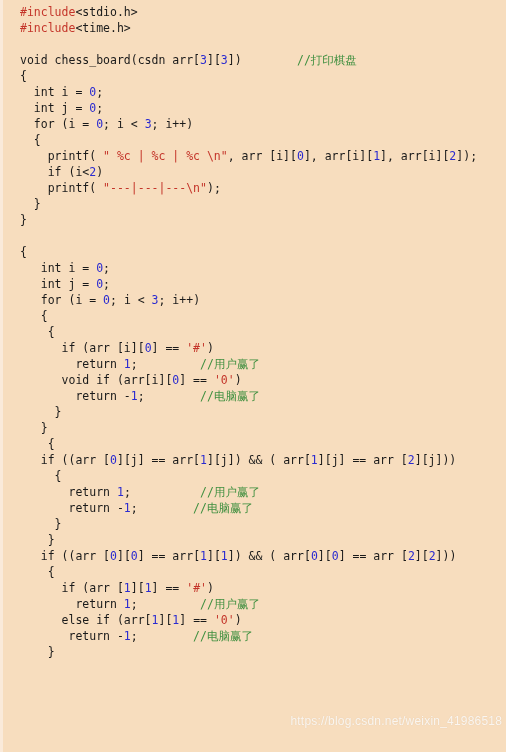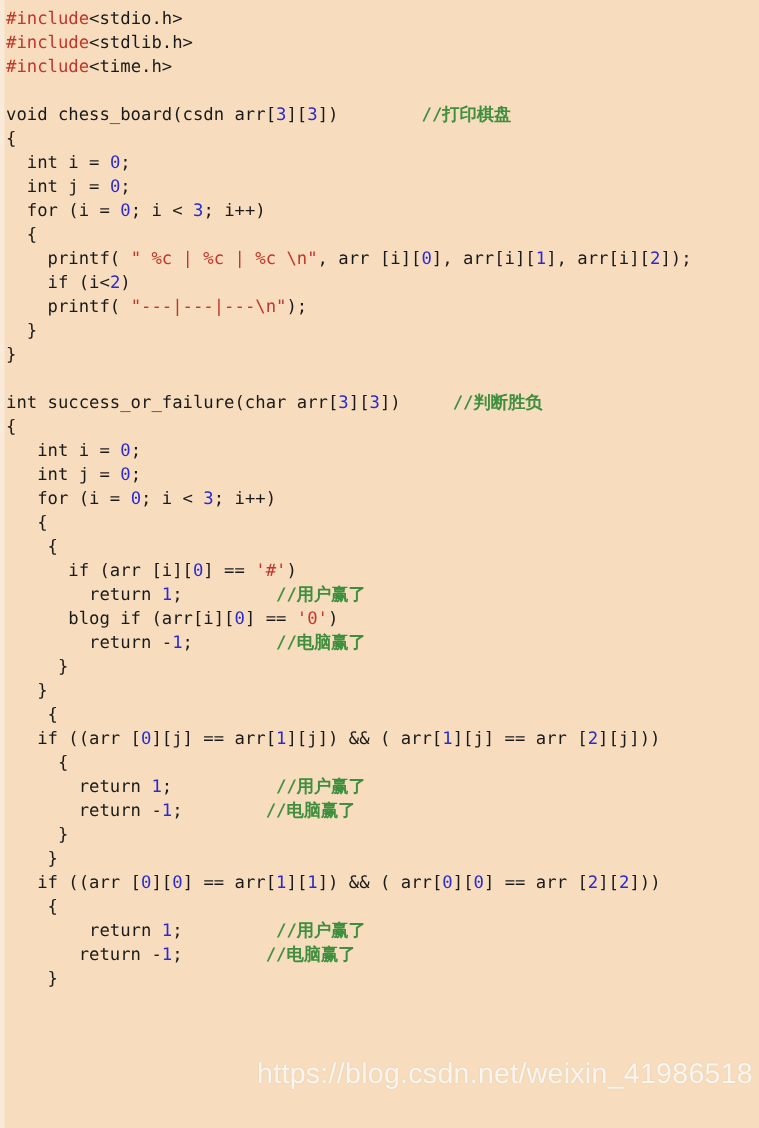--- a/index.html
+++ b/index.html
@@ -33,82 +33,82 @@
     box-sizing: border-box;
   }
   .ln {
     display: block;
     height: 16px;
     line-height: 16px;
     font-size: 11.5px;
     white-space: pre;
     color: #1a1a1a;
     letter-spacing: 0px;
-    padding-left: 4px;
+    padding-left: 20px;
   }
   .tok-pre   { color: #c4352a; }   
   .tok-str   { color: #c4352a; }   
   .tok-num   { color: #2a2ad0; }   
-  .tok-cmt   { color: #3f8f3f; font-weight: bold; }   
+  .tok-cmt   { color: #3f8f3f; }   
   .tok-plain { color: #1a1a1a; }
   #watermark {
     position: absolute;
     right: 4px;
     bottom: 24px;
     font-family: "Liberation Sans", sans-serif;
-    font-size: 19px;
+    font-size: 12px;
     color: rgba(255,255,255,0.82);
     white-space: nowrap;
     letter-spacing: 0.2px;
     pointer-events: none;
     text-shadow: 0 0 1px rgba(160,130,100,0.25);
   }
 </style>
 </head>
 <body>
 
 <div id="screenshot">
   <div id="gutter"></div>
   <div id="code">
       <span class="ln"><span class="tok-pre">#include</span><span class="tok-plain">&lt;stdio.h&gt;</span></span>
-      <span class="ln"><span class="tok-pre">#include</span><span class="tok-plain">&lt;stdlib.h&gt;</span></span>
       <span class="ln"><span class="tok-pre">#include</span><span class="tok-plain">&lt;time.h&gt;</span></span>
       <span class="ln">&nbsp;</span>
       <span class="ln"><span class="tok-plain">void chess_board(csdn arr[</span><span class="tok-num">3</span><span class="tok-plain">][</span><span class="tok-num">3</span><span class="tok-plain">])        </span><span class="tok-cmt">//打印棋盘</span></span>
       <span class="ln"><span class="tok-plain">{</span></span>
       <span class="ln"><span class="tok-plain">  int i = </span><span class="tok-num">0</span><span class="tok-plain">;</span></span>
       <span class="ln"><span class="tok-plain">  int j = </span><span class="tok-num">0</span><span class="tok-plain">;</span></span>
       <span class="ln"><span class="tok-plain">  for (i = </span><span class="tok-num">0</span><span class="tok-plain">; i &lt; </span><span class="tok-num">3</span><span class="tok-plain">; i++)</span></span>
       <span class="ln"><span class="tok-plain">  {</span></span>
       <span class="ln"><span class="tok-plain">    printf( </span><span class="tok-str">" %c | %c | %c \n"</span><span class="tok-plain">, arr [i][</span><span class="tok-num">0</span><span class="tok-plain">], arr[i][</span><span class="tok-num">1</span><span class="tok-plain">], arr[i][</span><span class="tok-num">2</span><span class="tok-plain">]);</span></span>
       <span class="ln"><span class="tok-plain">    if (i&lt;</span><span class="tok-num">2</span><span class="tok-plain">)</span></span>
       <span class="ln"><span class="tok-plain">    printf( </span><span class="tok-str">"---|---|---\n"</span><span class="tok-plain">);</span></span>
       <span class="ln"><span class="tok-plain">  }</span></span>
       <span class="ln"><span class="tok-plain">}</span></span>
       <span class="ln">&nbsp;</span>
-      <span class="ln"><span class="tok-plain">int success_or_failure(char arr[</span><span class="tok-num">3</span><span class="tok-plain">][</span><span class="tok-num">3</span><span class="tok-plain">])     </span><span class="tok-cmt">//判断胜负</span></span>
       <span class="ln"><span class="tok-plain">{</span></span>
       <span class="ln"><span class="tok-plain">   int i = </span><span class="tok-num">0</span><span class="tok-plain">;</span></span>
       <span class="ln"><span class="tok-plain">   int j = </span><span class="tok-num">0</span><span class="tok-plain">;</span></span>
       <span class="ln"><span class="tok-plain">   for (i = </span><span class="tok-num">0</span><span class="tok-plain">; i &lt; </span><span class="tok-num">3</span><span class="tok-plain">; i++)</span></span>
       <span class="ln"><span class="tok-plain">   {</span></span>
       <span class="ln"><span class="tok-plain">    {</span></span>
       <span class="ln"><span class="tok-plain">      if (arr [i][</span><span class="tok-num">0</span><span class="tok-plain">] == </span><span class="tok-str">'#'</span><span class="tok-plain">)</span></span>
       <span class="ln"><span class="tok-plain">        return </span><span class="tok-num">1</span><span class="tok-plain">;         </span><span class="tok-cmt">//用户赢了</span></span>
-      <span class="ln"><span class="tok-plain">      blog if (arr[i][</span><span class="tok-num">0</span><span class="tok-plain">] == </span><span class="tok-str">'0'</span><span class="tok-plain">)</span></span>
+      <span class="ln"><span class="tok-plain">      void if (arr[i][</span><span class="tok-num">0</span><span class="tok-plain">] == </span><span class="tok-str">'0'</span><span class="tok-plain">)</span></span>
       <span class="ln"><span class="tok-plain">        return -</span><span class="tok-num">1</span><span class="tok-plain">;        </span><span class="tok-cmt">//电脑赢了</span></span>
       <span class="ln"><span class="tok-plain">     }</span></span>
       <span class="ln"><span class="tok-plain">   }</span></span>
       <span class="ln"><span class="tok-plain">    {</span></span>
       <span class="ln"><span class="tok-plain">   if ((arr [</span><span class="tok-num">0</span><span class="tok-plain">][j] == arr[</span><span class="tok-num">1</span><span class="tok-plain">][j]) &amp;&amp; ( arr[</span><span class="tok-num">1</span><span class="tok-plain">][j] == arr [</span><span class="tok-num">2</span><span class="tok-plain">][j]))</span></span>
       <span class="ln"><span class="tok-plain">     {</span></span>
       <span class="ln"><span class="tok-plain">       return </span><span class="tok-num">1</span><span class="tok-plain">;          </span><span class="tok-cmt">//用户赢了</span></span>
       <span class="ln"><span class="tok-plain">       return -</span><span class="tok-num">1</span><span class="tok-plain">;        </span><span class="tok-cmt">//电脑赢了</span></span>
       <span class="ln"><span class="tok-plain">     }</span></span>
       <span class="ln"><span class="tok-plain">    }</span></span>
       <span class="ln"><span class="tok-plain">   if ((arr [</span><span class="tok-num">0</span><span class="tok-plain">][</span><span class="tok-num">0</span><span class="tok-plain">] == arr[</span><span class="tok-num">1</span><span class="tok-plain">][</span><span class="tok-num">1</span><span class="tok-plain">]) &amp;&amp; ( arr[</span><span class="tok-num">0</span><span class="tok-plain">][</span><span class="tok-num">0</span><span class="tok-plain">] == arr [</span><span class="tok-num">2</span><span class="tok-plain">][</span><span class="tok-num">2</span><span class="tok-plain">]))</span></span>
       <span class="ln"><span class="tok-plain">    {</span></span>
+      <span class="ln"><span class="tok-plain">      if (arr [</span><span class="tok-num">1</span><span class="tok-plain">][</span><span class="tok-num">1</span><span class="tok-plain">] == </span><span class="tok-str">'#'</span><span class="tok-plain">)</span></span>
       <span class="ln"><span class="tok-plain">        return </span><span class="tok-num">1</span><span class="tok-plain">;         </span><span class="tok-cmt">//用户赢了</span></span>
+      <span class="ln"><span class="tok-plain">      else if (arr[</span><span class="tok-num">1</span><span class="tok-plain">][</span><span class="tok-num">1</span><span class="tok-plain">] == </span><span class="tok-str">'0'</span><span class="tok-plain">)</span></span>
       <span class="ln"><span class="tok-plain">       return -</span><span class="tok-num">1</span><span class="tok-plain">;        </span><span class="tok-cmt">//电脑赢了</span></span>
       <span class="ln"><span class="tok-plain">    }</span></span>
     </div>
   <div id="watermark">https://blog.csdn.net/weixin_41986518</div>
 </div>
 
 </body></html>

